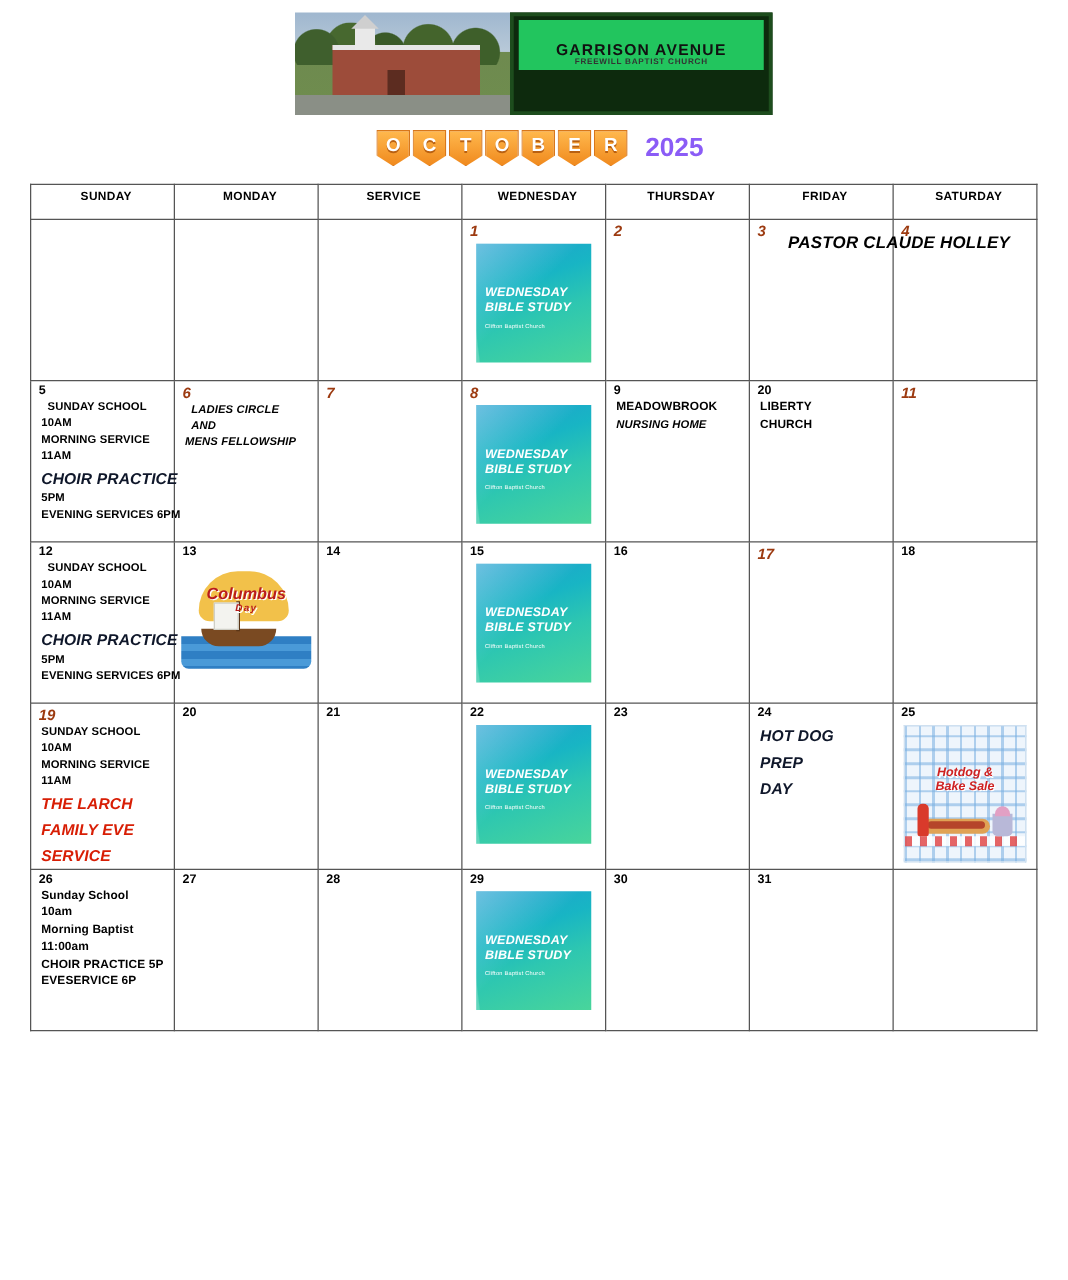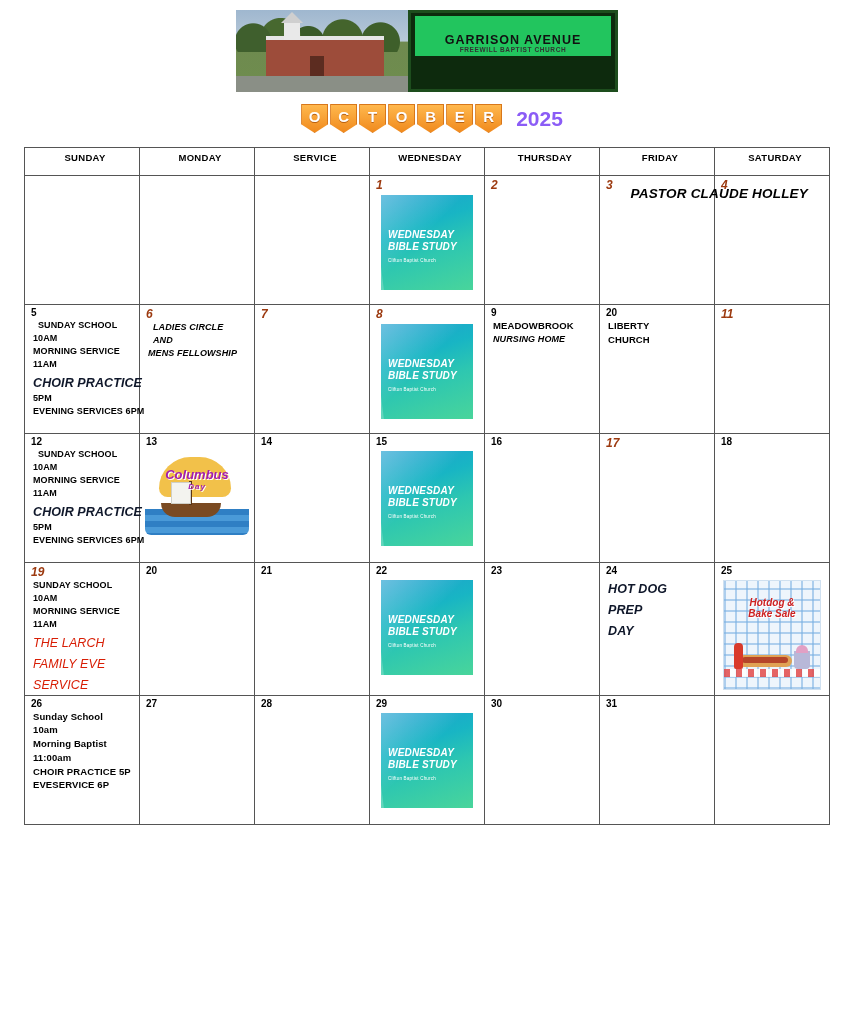--- a/index.html
+++ b/index.html
@@ -239,21 +239,21 @@
   .line.brown {
     color: #0f172a;
     font-style: italic;
     font-weight: bold;
     font-size: 12.5px;
     padding-top: 3px;
   }
   .line.red {
     color: #d81e05;
     font-style: italic;
-    font-weight: normal;
+    font-weight: bold;
     font-size: 12.5px;
     padding-top: 3px;
     white-space: normal;
   }
   .line.plain {
     font-weight: bold;
     font-size: 9px;
   }
   .line.indent { padding-left: 5px; }
   .line.mixed {
@@ -316,21 +316,21 @@
     left: 14px; top: 6px;
     width: 72px; height: 40px;
     background: #f2c14a;
     border-radius: 36px 36px 10px 10px;
   }
   .col-text {
     position: absolute;
     left: 4px; top: 16px;
     width: 96px;
     text-align: center;
-    color: #a21caf;
+    color: #b91c1c;
     font-weight: bold;
     font-size: 13px;
     font-style: italic;
     text-shadow: 1px 1px 0 #fff;
   }
   .col-text small {
     display: block;
     font-size: 8px;
     letter-spacing: 1px;
   }
@@ -375,21 +375,21 @@
     position: relative;
   }
   .hd-t1, .hd-t2 {
     text-align: center;
     color: #cf2222;
     font-weight: bold;
     font-size: 10px;
     font-style: italic;
     text-shadow: 1px 1px 0 #ffffff;
   }
-  .hd-t1 { padding-top: 16px; }
+  .hd-t1 { padding-top: 32px; }
   .hd-dog {
     position: absolute;
     left: 14px; bottom: 22px;
     width: 54px; height: 12px;
     background: #e0a254;
     border-radius: 7px;
   }
   .hd-dog:after {
     content: "";
     position: absolute;

